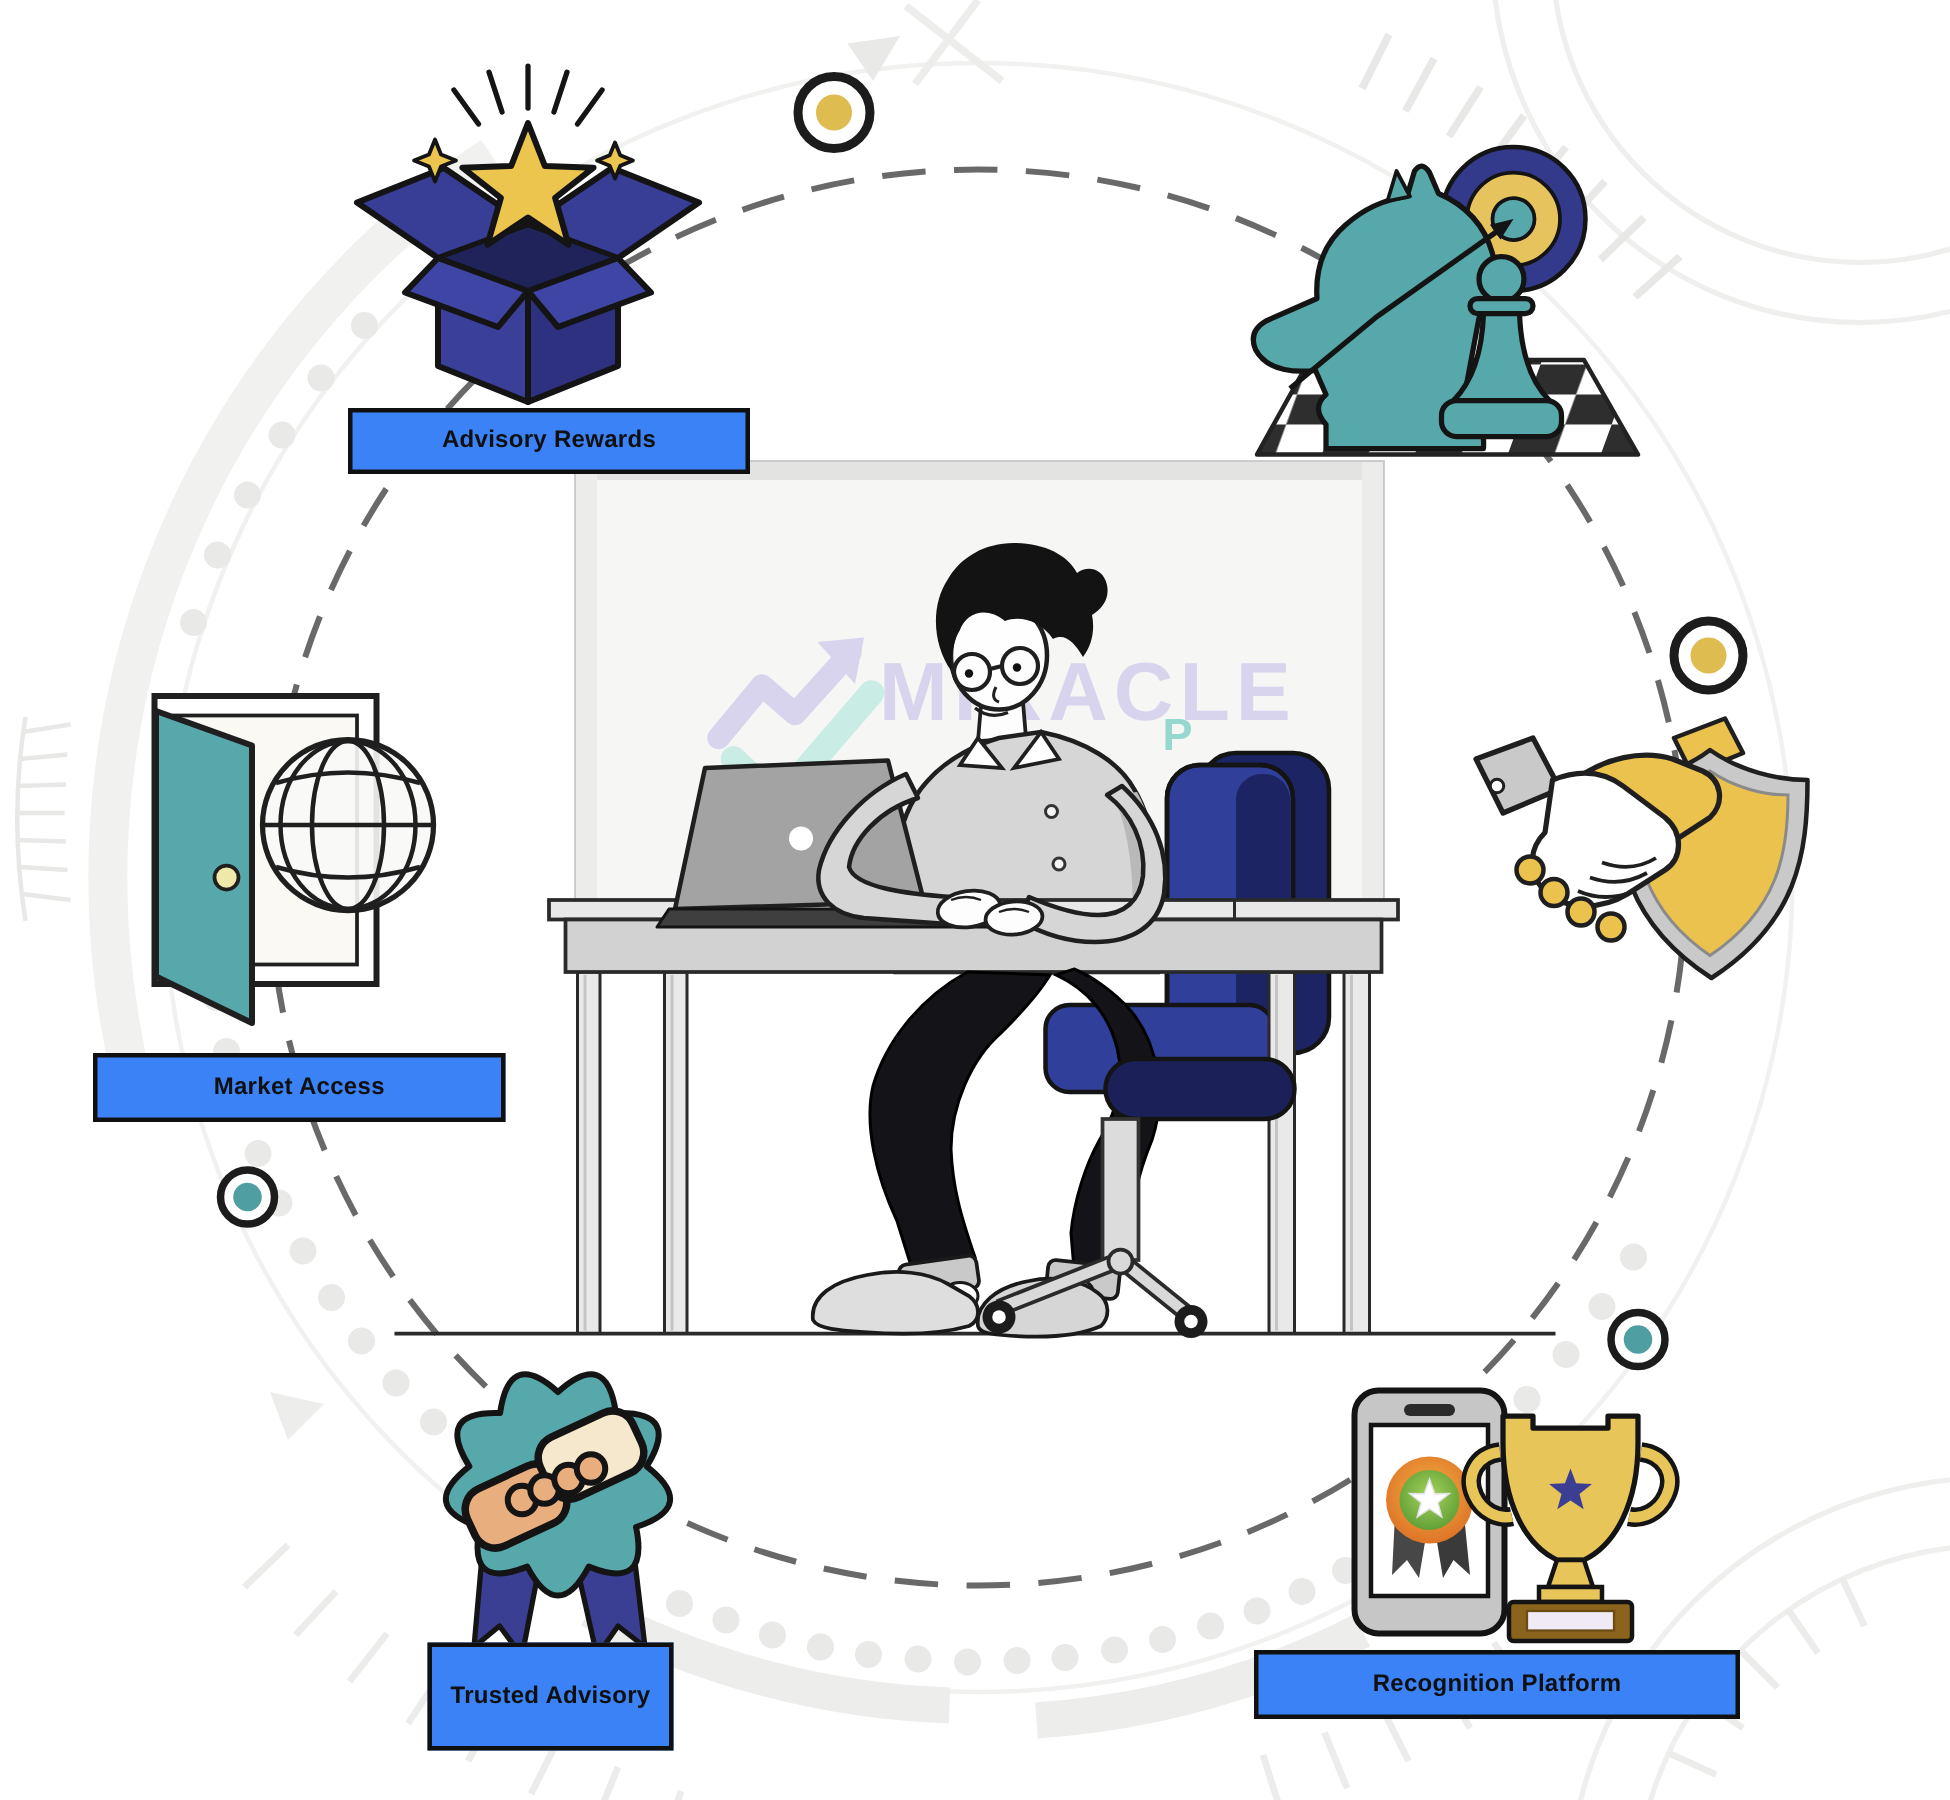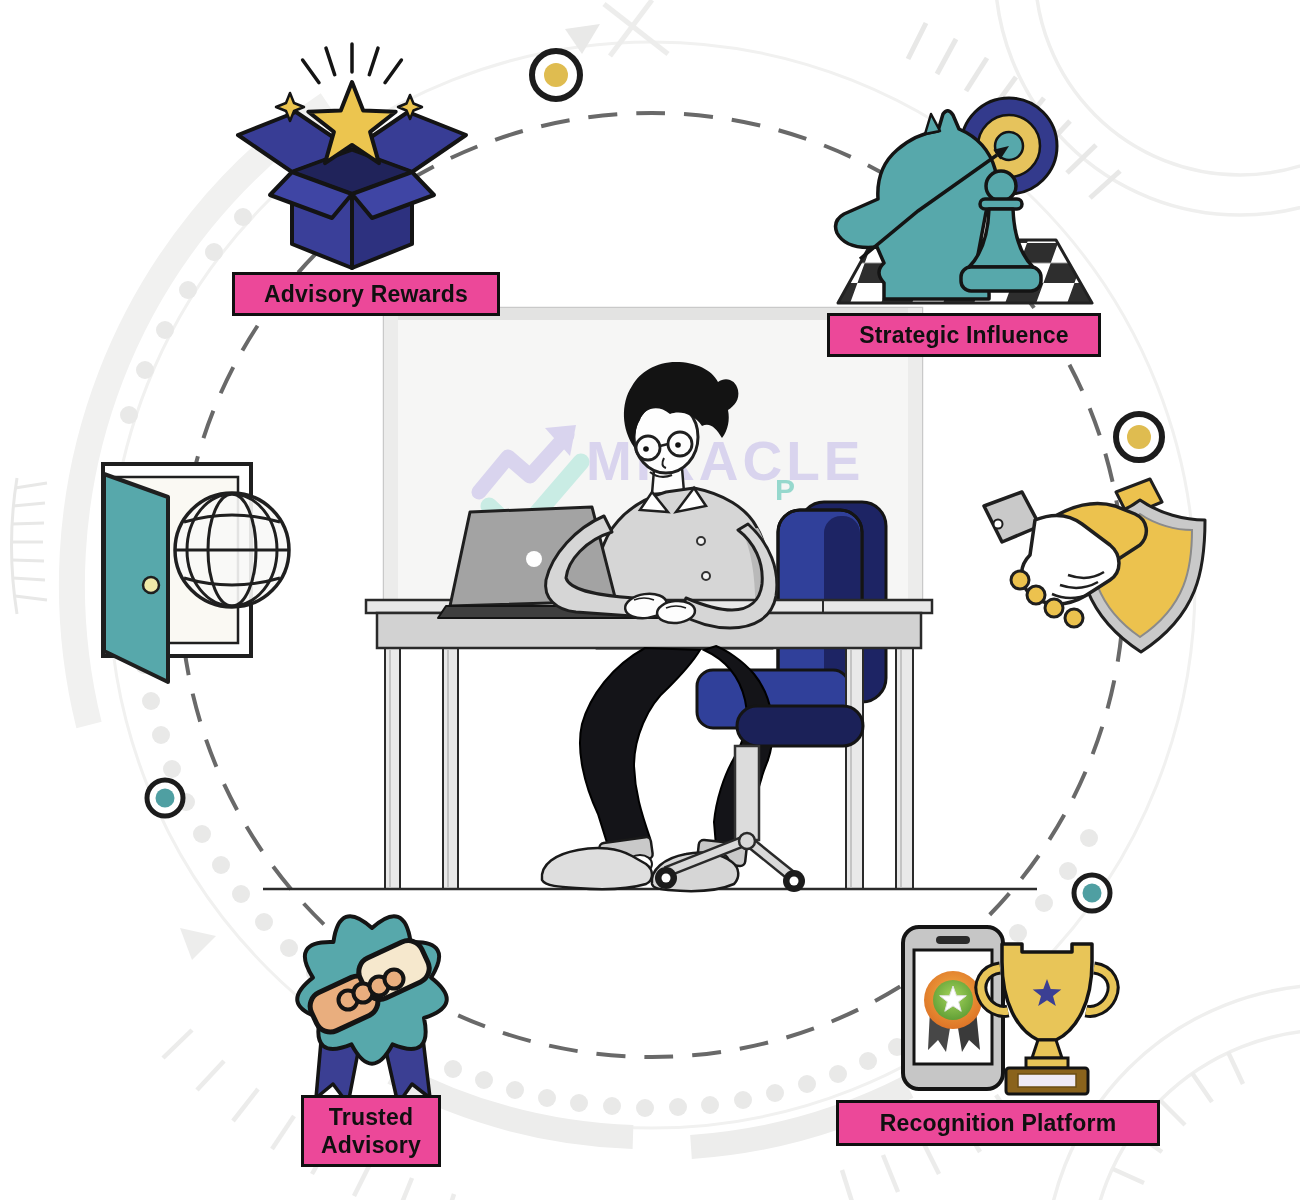--- a/index.html
+++ b/index.html
@@ -3,29 +3,29 @@
 <meta charset="utf-8">
 <style>
   html,body{margin:0;padding:0;background:#fff;}
   .canvas{
     position:relative;width:1300px;height:1200px;background:#ffffff;
     overflow:hidden;font-family:"Liberation Sans",sans-serif;
   }
   .art{position:absolute;left:0;top:0;}
   .label{
     position:absolute;display:flex;align-items:center;justify-content:center;
-    text-align:center;background:#ec4899;border:3px solid #101010;
-    font-weight:bold;font-size:23px;line-height:1.22;color:#101010;
+    text-align:center;background:#3b82f6;border:3px solid #101010;
+    font-weight:bold;font-size:16px;line-height:1.22;color:#101010;
     box-sizing:border-box;padding:3px 8px;letter-spacing:.2px;
   }
   .lbl-0{left:232px;top:272px;width:268px;min-height:44px}
   .lbl-1{left:827px;top:313px;width:274px;min-height:44px}
   .lbl-2{left:62px;top:702px;width:275px;min-height:46px}
   .lbl-3{left:1022px;top:669px;width:186px;min-height:72px}
-  .lbl-4{left:301px;top:1095px;width:140px;min-height:72px}
+  .lbl-4{left:285px;top:1095px;width:164px;min-height:72px}
   .lbl-5{left:836px;top:1100px;width:324px;min-height:46px}
 </style>
 </head>
 <body>
 
 <div class="canvas">
 
 <svg class="art" width="1300" height="1200" viewBox="0 0 1300 1200">
 <defs>
   <pattern id="chk" patternUnits="userSpaceOnUse" width="62" height="40" patternTransform="translate(841,243) skewX(-20)">
@@ -392,17 +392,17 @@
           <circle cx="165" cy="798" r="9.5" fill="#4f9fa2"></circle>
         </g>
   <g>
           <circle cx="1092" cy="893" r="18" fill="#fff" stroke="#1c1c1c" stroke-width="5"></circle>
           <circle cx="1092" cy="893" r="9.5" fill="#4f9fa2"></circle>
         </g>
 </g>
 </svg>
 
 <div class="label lbl-0">Advisory Rewards</div>
-<div class="label lbl-1">Strategic Influence</div>
+<div class="label lbl-2">Market Access</div>
 <div class="label lbl-4">Trusted Advisory</div>
 <div class="label lbl-5">Recognition Platform</div>
 
 </div>
 
 </body></html>

